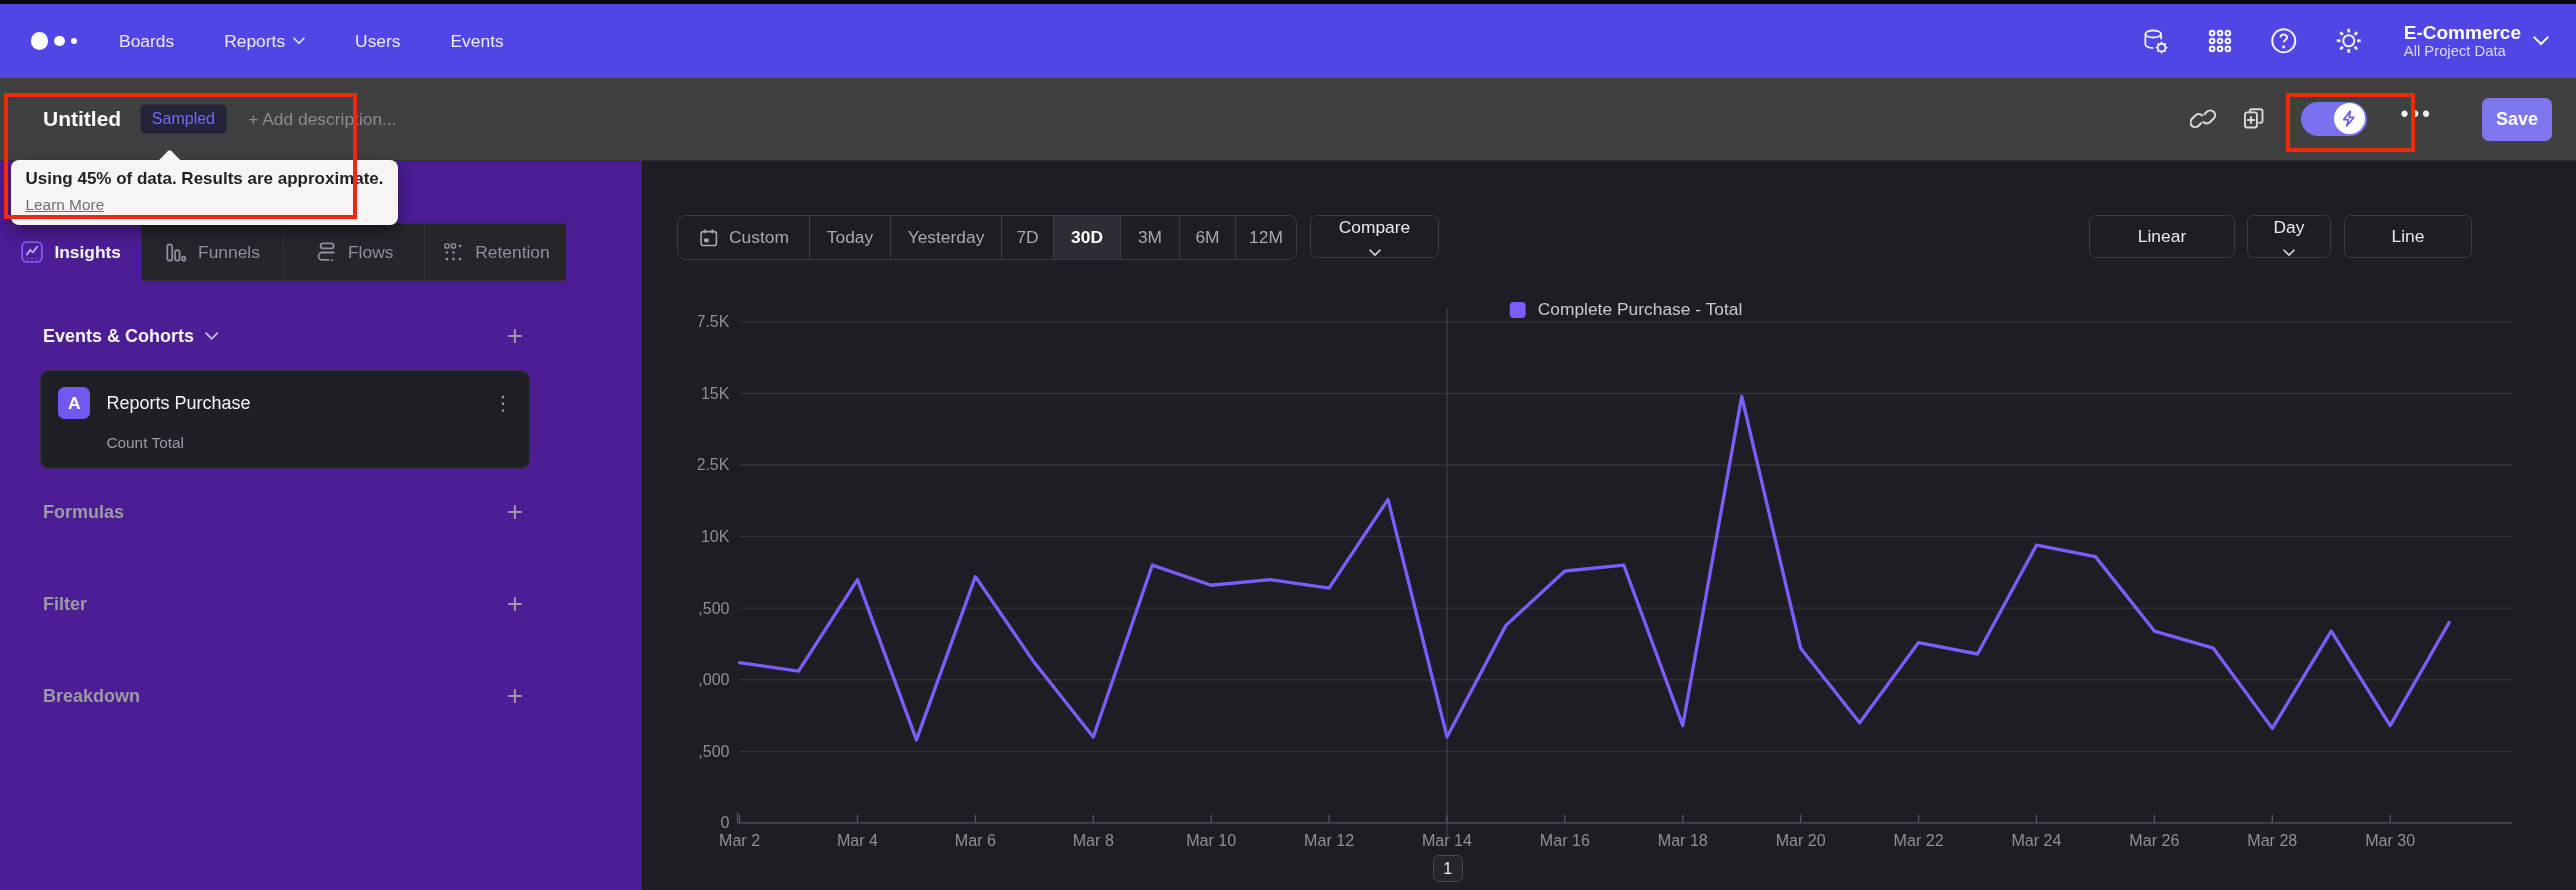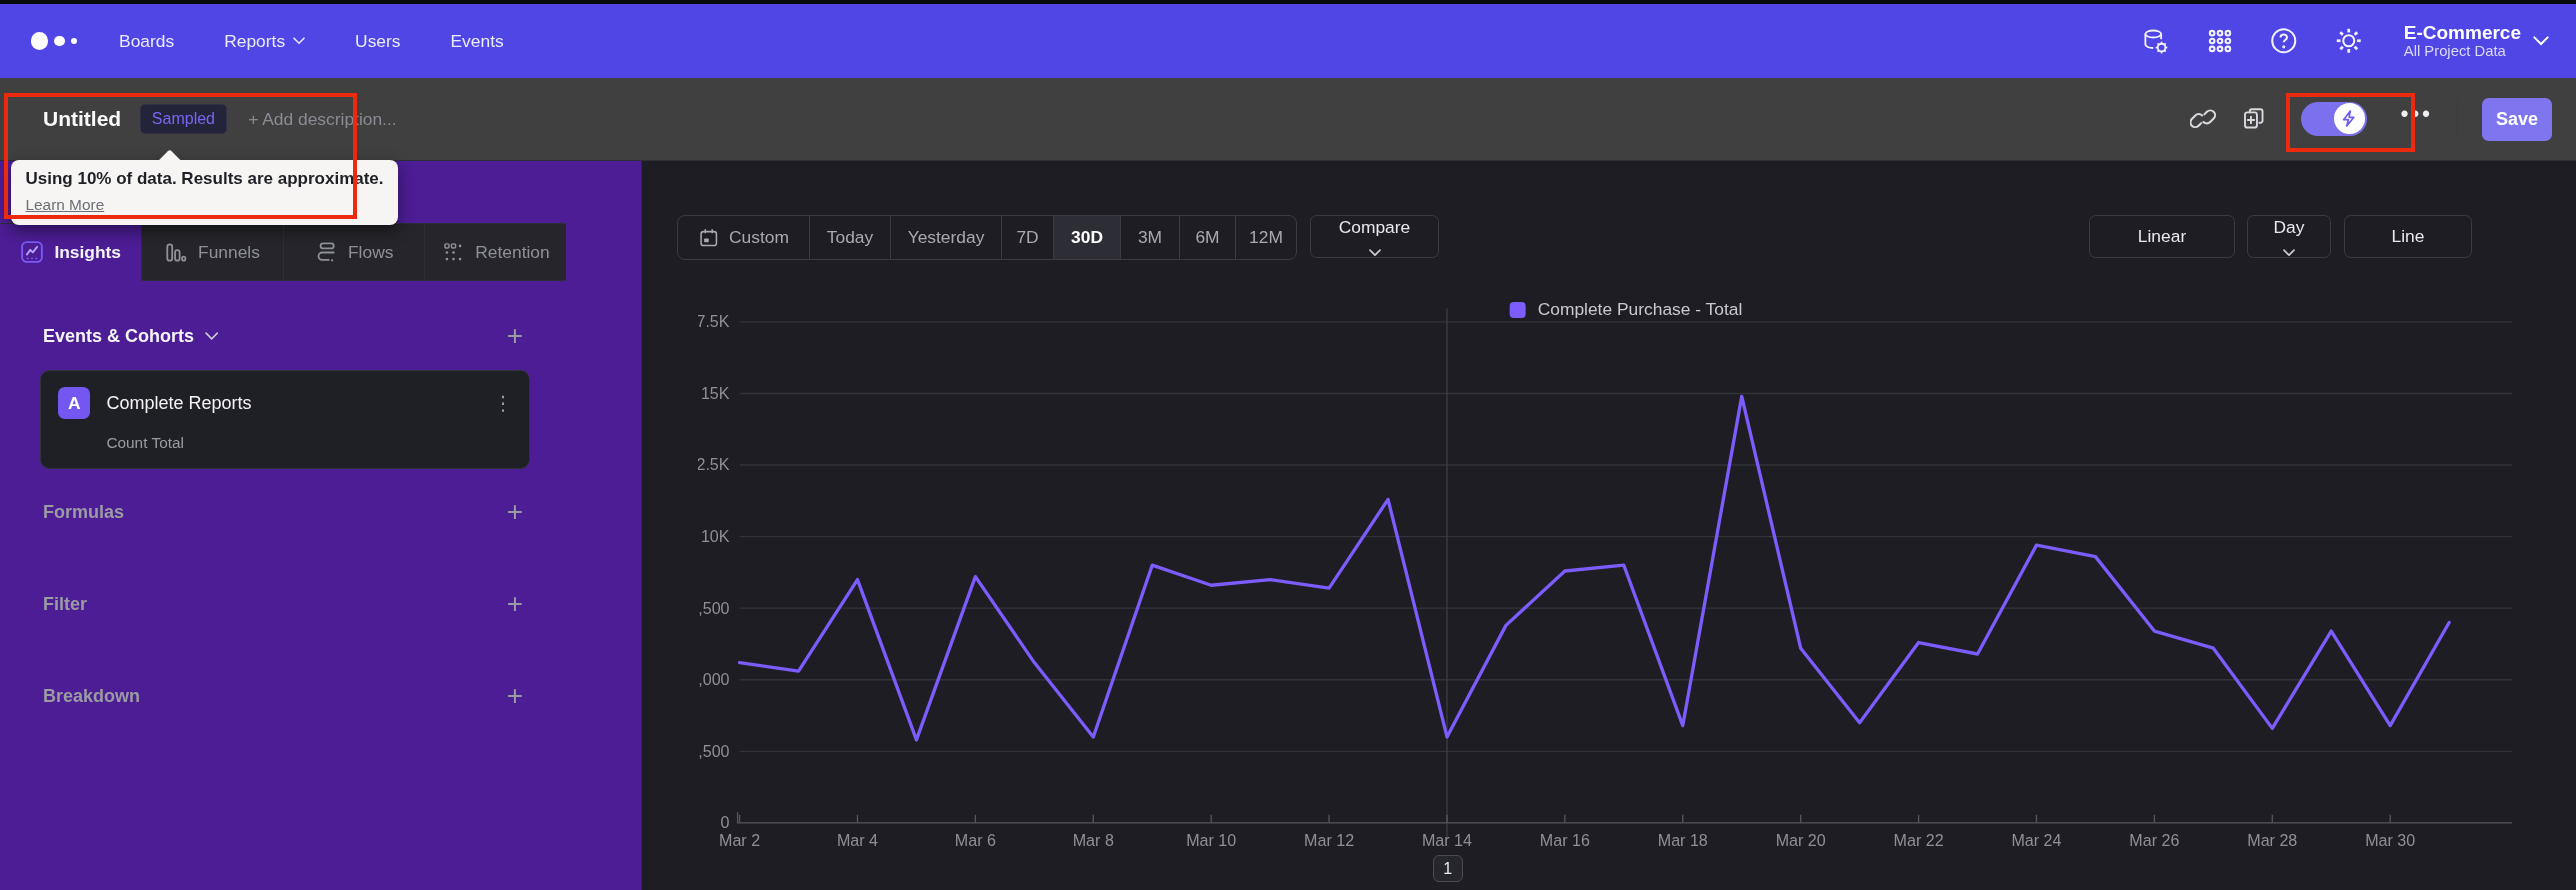--- a/index.html
+++ b/index.html
@@ -263,21 +263,21 @@
           <svg class="ic" width="13.4" height="8" viewBox="0 0 24 14" fill="none" stroke="#c9c9d1" stroke-width="3" stroke-linecap="round">
               <polyline points="2,2 12,12 22,2"></polyline>
             </svg>
         </div>
         <div class="plusbtn">+</div>
       </div>
 
       <div class="event-card">
         <div class="event-row">
           <div class="abadge">A</div>
-          <div class="ename">Complete Reports</div>
+          <div class="ename">Reports Purchase</div>
           <div class="kebab">⋮</div>
         </div>
         <div class="emetric">Count Total</div>
       </div>
 
       <div id="side-sections">
           <div class="side-section" style="top: 332px;">
             <span class="slabel">Formulas</span>
             <span class="plusbtn">+</span>
           </div>
@@ -416,20 +416,20 @@
           <text x="2523.2000000000003" y="822" text-anchor="middle" fill="#8f8f97" font-size="24">Mar 30</text>
           <polyline points="62.0,548.0 149.9,560.8 237.8,424.2 325.7,663.2 413.6,419.9 501.5,548.0 589.4,658.9 677.3,402.8 765.2,432.7 853.1,424.2 941.0,437.0 1028.9,304.7 1116.8,658.9 1204.7,492.5 1292.6,411.4 1380.5,402.8 1468.4,641.9 1556.3,151.0 1644.2,526.6 1732.1,637.6 1820.0,518.1 1907.9,535.2 1995.8,372.9 2083.7,390.0 2171.6,501.0 2259.5,526.6 2347.4,646.1 2435.3,501.0 2523.2,641.9 2611.1,488.2" fill="none" stroke="#7c5cfc" stroke-width="5" stroke-linejoin="round" stroke-linecap="round"></polyline>
         </svg>
 
       <div class="pagebox">1</div>
     </main>
   </div>
 
   <div class="tooltip">
     <div class="caret"></div>
-    <div class="tl1">Using 10% of data. Results are approximate.</div>
+    <div class="tl1">Using 45% of data. Results are approximate.</div>
     <div class="tl2">Learn More</div>
   </div>
 
   <div class="annotation" id="anno1"></div>
   <div class="annotation" id="anno2"></div>
 </div>
 
 
 </body></html>

